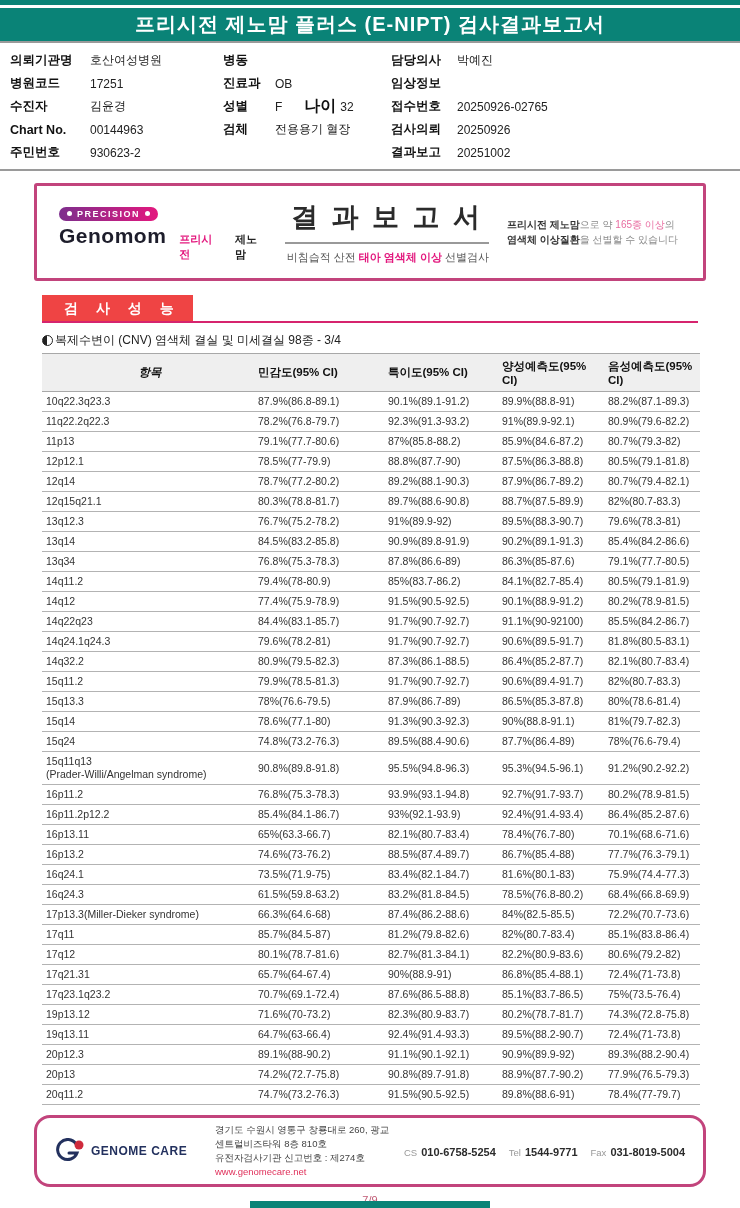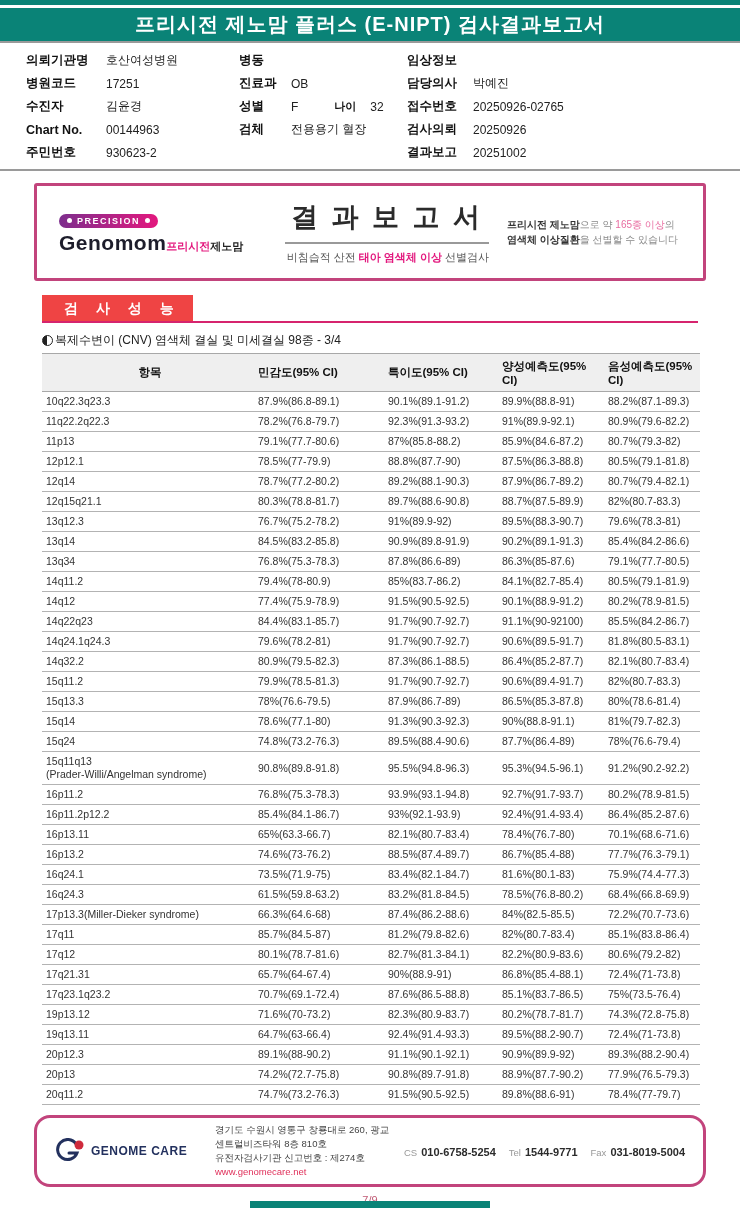--- a/index.html
+++ b/index.html
@@ -7,36 +7,36 @@
   body { font-family:"Liberation Sans","DejaVu Sans",sans-serif; }
   .page { position:relative; width:740px; height:1208px; background:#fff; overflow:hidden; }
 
   
   .topline { height:5px; background:#0a8377; }
   .banner { margin-top:3px; height:33px; background:#0a8377; color:#fff;
             font-size:20px; font-weight:bold; text-align:center; line-height:33px; letter-spacing:1px; }
 
   
   .patient { display:flex; border-top:2px solid #9a9a9a; border-bottom:2px solid #9a9a9a;
-             padding:6px 0 5px 26px; }
+             padding:6px 0 5px 10px; }
   .pcol1 { width:213px; } .pcol2 { width:168px; } .pcol3 { flex:1; }
   .prow { height:23px; display:flex; align-items:center; }
   .plabel { font-weight:bold; font-size:12.5px; color:#111; }
   .pcol1 .plabel { width:80px; } .pcol2 .plabel { width:52px; } .pcol3 .plabel { width:66px; }
-  .plabel2 { font-weight:bold; font-size:11px; color:#111; width:36px; margin-left:36px;font-family:Liberation Mono, monospace; }
+  .plabel2 { font-weight:bold; font-size:16px; color:#111; width:36px; margin-left:22px;font-family:Liberation Mono, monospace; }
   .pvalue { font-size:12px; color:#222; }
 
   
   .resultbox { margin:12px 34px 0; border:3px solid #c2447c; border-radius:3px;
                padding:14px 18px 14px 22px; display:flex; align-items:center; justify-content:space-between; height:98px; }
   .brand { width:208px; }
   .pill { display:inline-flex; align-items:center; gap:5px; background:linear-gradient(90deg,#7d2e8d,#e3187e);
           color:#fff; border-radius:10px; padding:2px 8px; font-size:9px; font-weight:bold; letter-spacing:1.5px; }
   .pill .dot { width:5px; height:5px; border-radius:50%; background:#fff; display:inline-block; }
-  .brandline { margin-top:3px; display:flex; align-items:baseline; gap:0; }
+  .brandline { margin-top:3px; display:flex; align-items:baseline; gap:13px; }
   .genomom { font-size:21px; font-weight:bold; color:#1d1d2b; letter-spacing:0.5px; }
   .kr-pink { color:#e3187e; font-weight:bold; font-size:11px; }
   .kr-dark { color:#222; font-weight:bold; font-size:11px; }
   .rb-center { text-align:right; }
   .rb-big { font-size:27px; font-weight:bold; color:#2b2b2b; letter-spacing:3px;
             padding:0 6px 7px; border-bottom:2px solid #999; }
   .rb-sub { font-size:11px; color:#555; margin-top:6px; }
   .pinkb { color:#e3187e; font-weight:bold; }
   .rb-side { width:178px; font-size:10px; color:#8a8a8a; line-height:1.55; }
   .rb-side .b { color:#333; font-weight:bold; }
@@ -49,21 +49,21 @@
   .note { margin:9px 42px 4px; font-size:12px; color:#222; display:flex; align-items:center; gap:2px; }
   .halfcircle { width:11px; height:11px; border-radius:50%; border:1px solid #222; flex:0 0 auto;
                 background:linear-gradient(90deg,#222 50%,#fff 50%); }
 
   
   table.perf { margin:4px 42px 0; width:658px; border-collapse:collapse; table-layout:fixed; }
   .perf col.c0 { width:212px; } .perf col.c1 { width:130px; } .perf col.c2 { width:114px; }
   .perf col.c3 { width:106px; } .perf col.c4 { width:96px; }
   .perf th { background:#efefef; border-top:1px solid #a8a8a8; border-bottom:1px solid #a8a8a8;
              font-size:11.5px; color:#111; text-align:left; padding:5px 0 5px 4px; font-weight:bold; }
-  .perf th.c0h { text-align:center; }
+  .perf th.c0h { text-align:center;font-style:italic; }
   .perf td { border-bottom:1px solid #b3b3b3; font-size:10.5px; color:#333;
              padding:3px 0 3px 4px; line-height:13px; }
   .perf td.c0d { white-space:pre-line; }
 
   
   .footerbox { margin:10px 34px 0; border:3px solid #c2447c; border-radius:16px;
                padding:10px 18px; display:flex; align-items:center; gap:14px; height:72px; }
   .gclogo { display:flex; align-items:center; gap:6px; width:146px; flex:0 0 auto; }
   .gcname { font-size:12px; font-weight:bold; color:#23315e; letter-spacing:0.5px; }
   .addr { font-size:9.5px; color:#444; line-height:1.5; }
@@ -123,26 +123,26 @@
           <span class="plabel2">나이</span>
           <span class="pvalue">32</span>
         </div>
         <div class="prow">
           <span class="plabel">검체</span>
           <span class="pvalue">전용용기 혈장</span>
         </div>
       </div>
     <div class="pcol3">
         <div class="prow">
+          <span class="plabel">담당의사</span>
+          <span class="pvalue">박예진</span>
+        </div>
+        <div class="prow">
           <span class="plabel">임상정보</span>
           <span class="pvalue"></span>
-        </div>
-        <div class="prow">
-          <span class="plabel">담당의사</span>
-          <span class="pvalue">박예진</span>
         </div>
         <div class="prow">
           <span class="plabel">접수번호</span>
           <span class="pvalue">20250926-02765</span>
         </div>
         <div class="prow">
           <span class="plabel">검사의뢰</span>
           <span class="pvalue">20250926</span>
         </div>
         <div class="prow">

